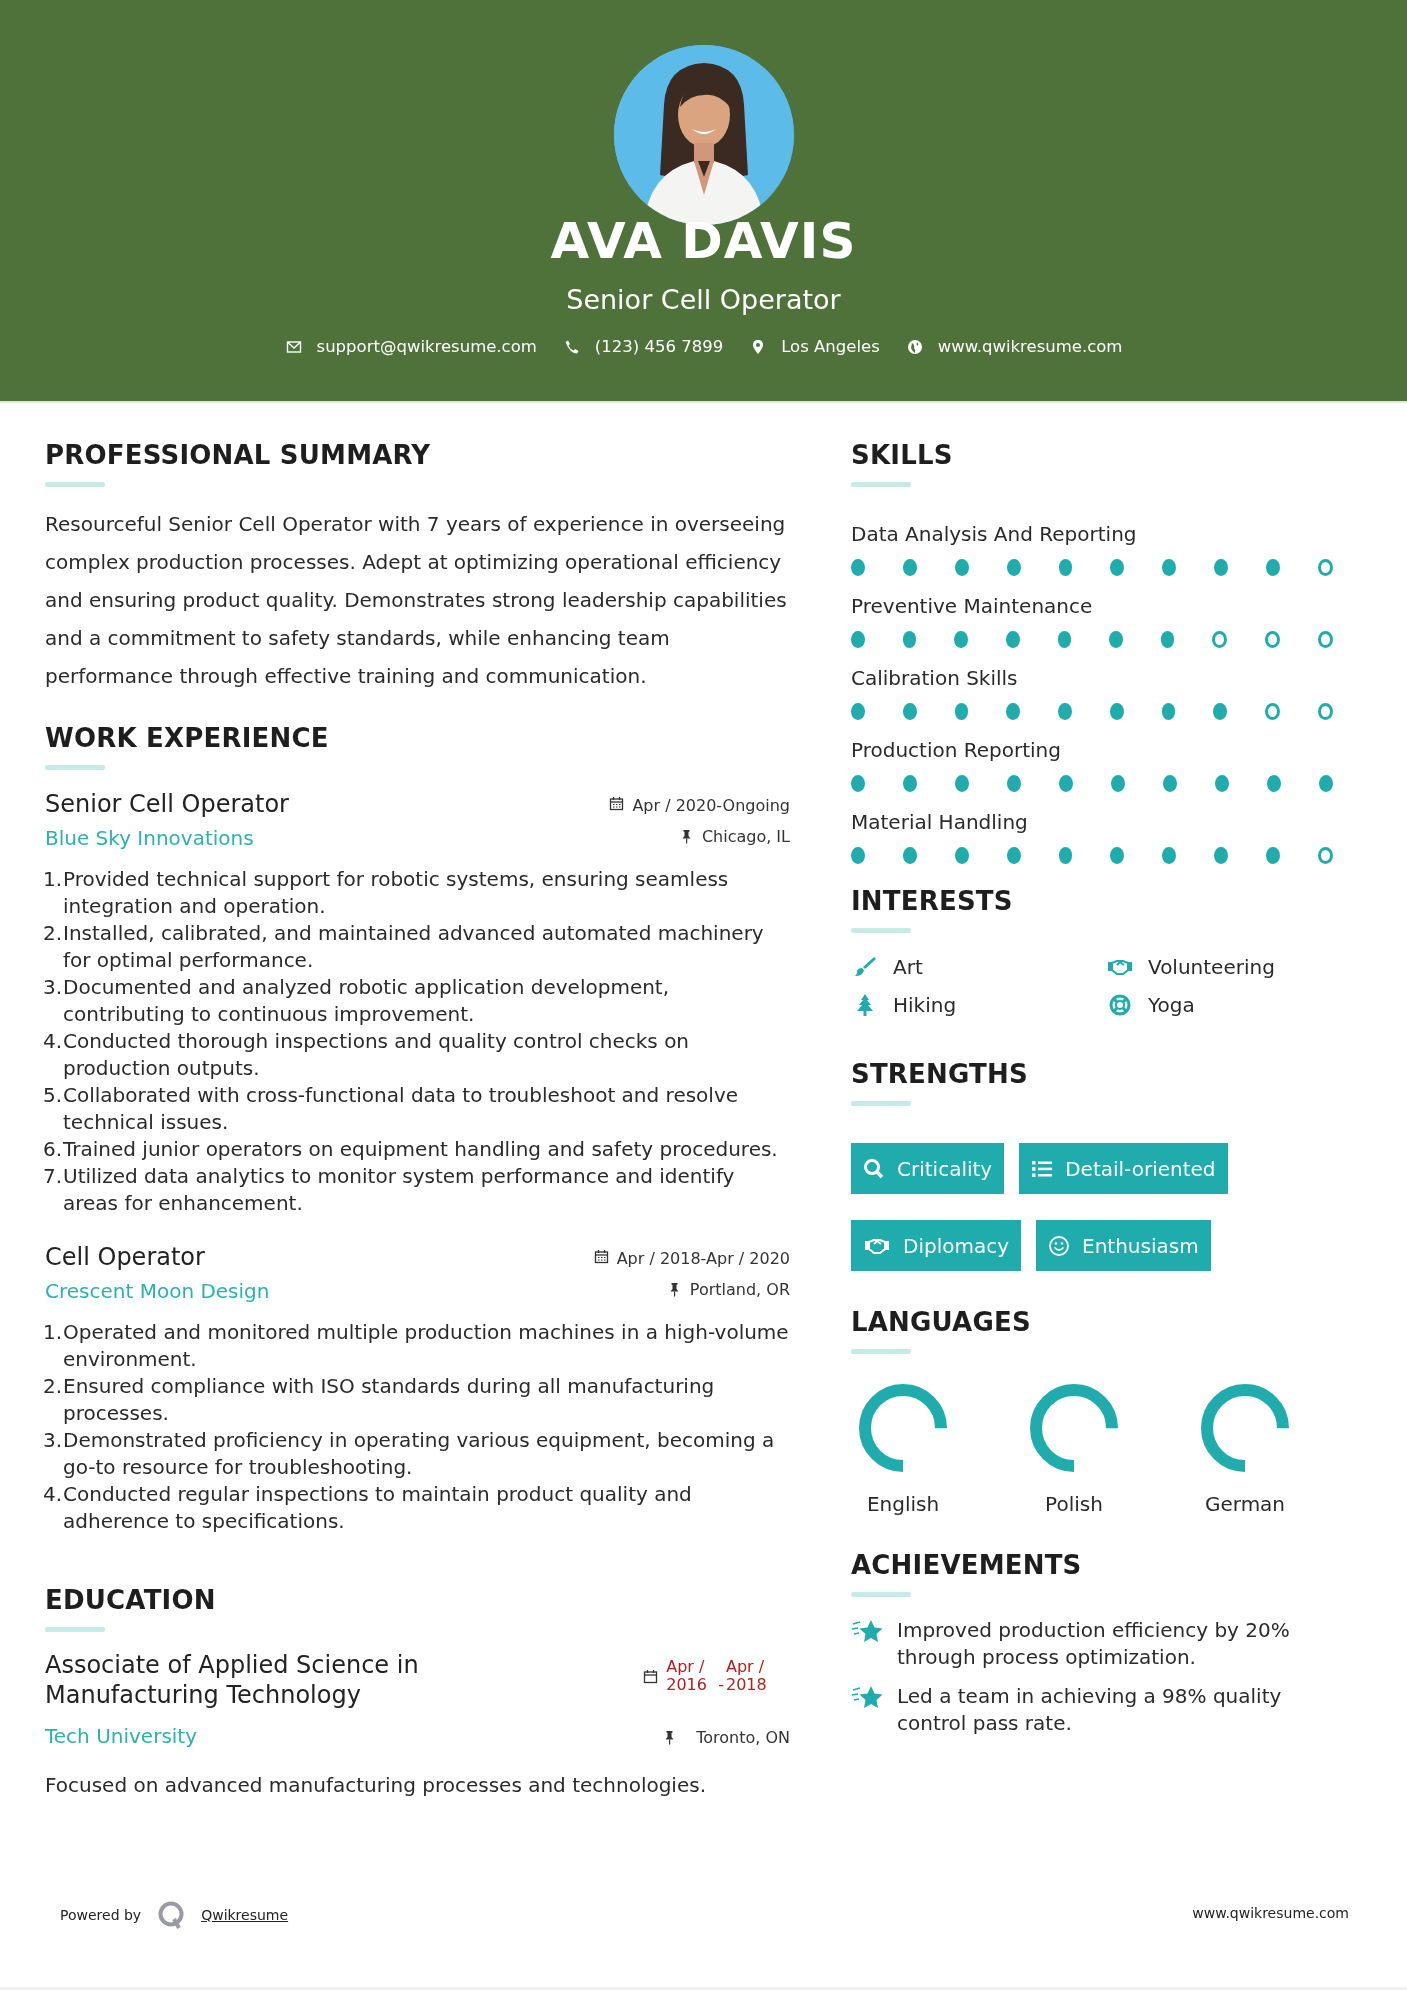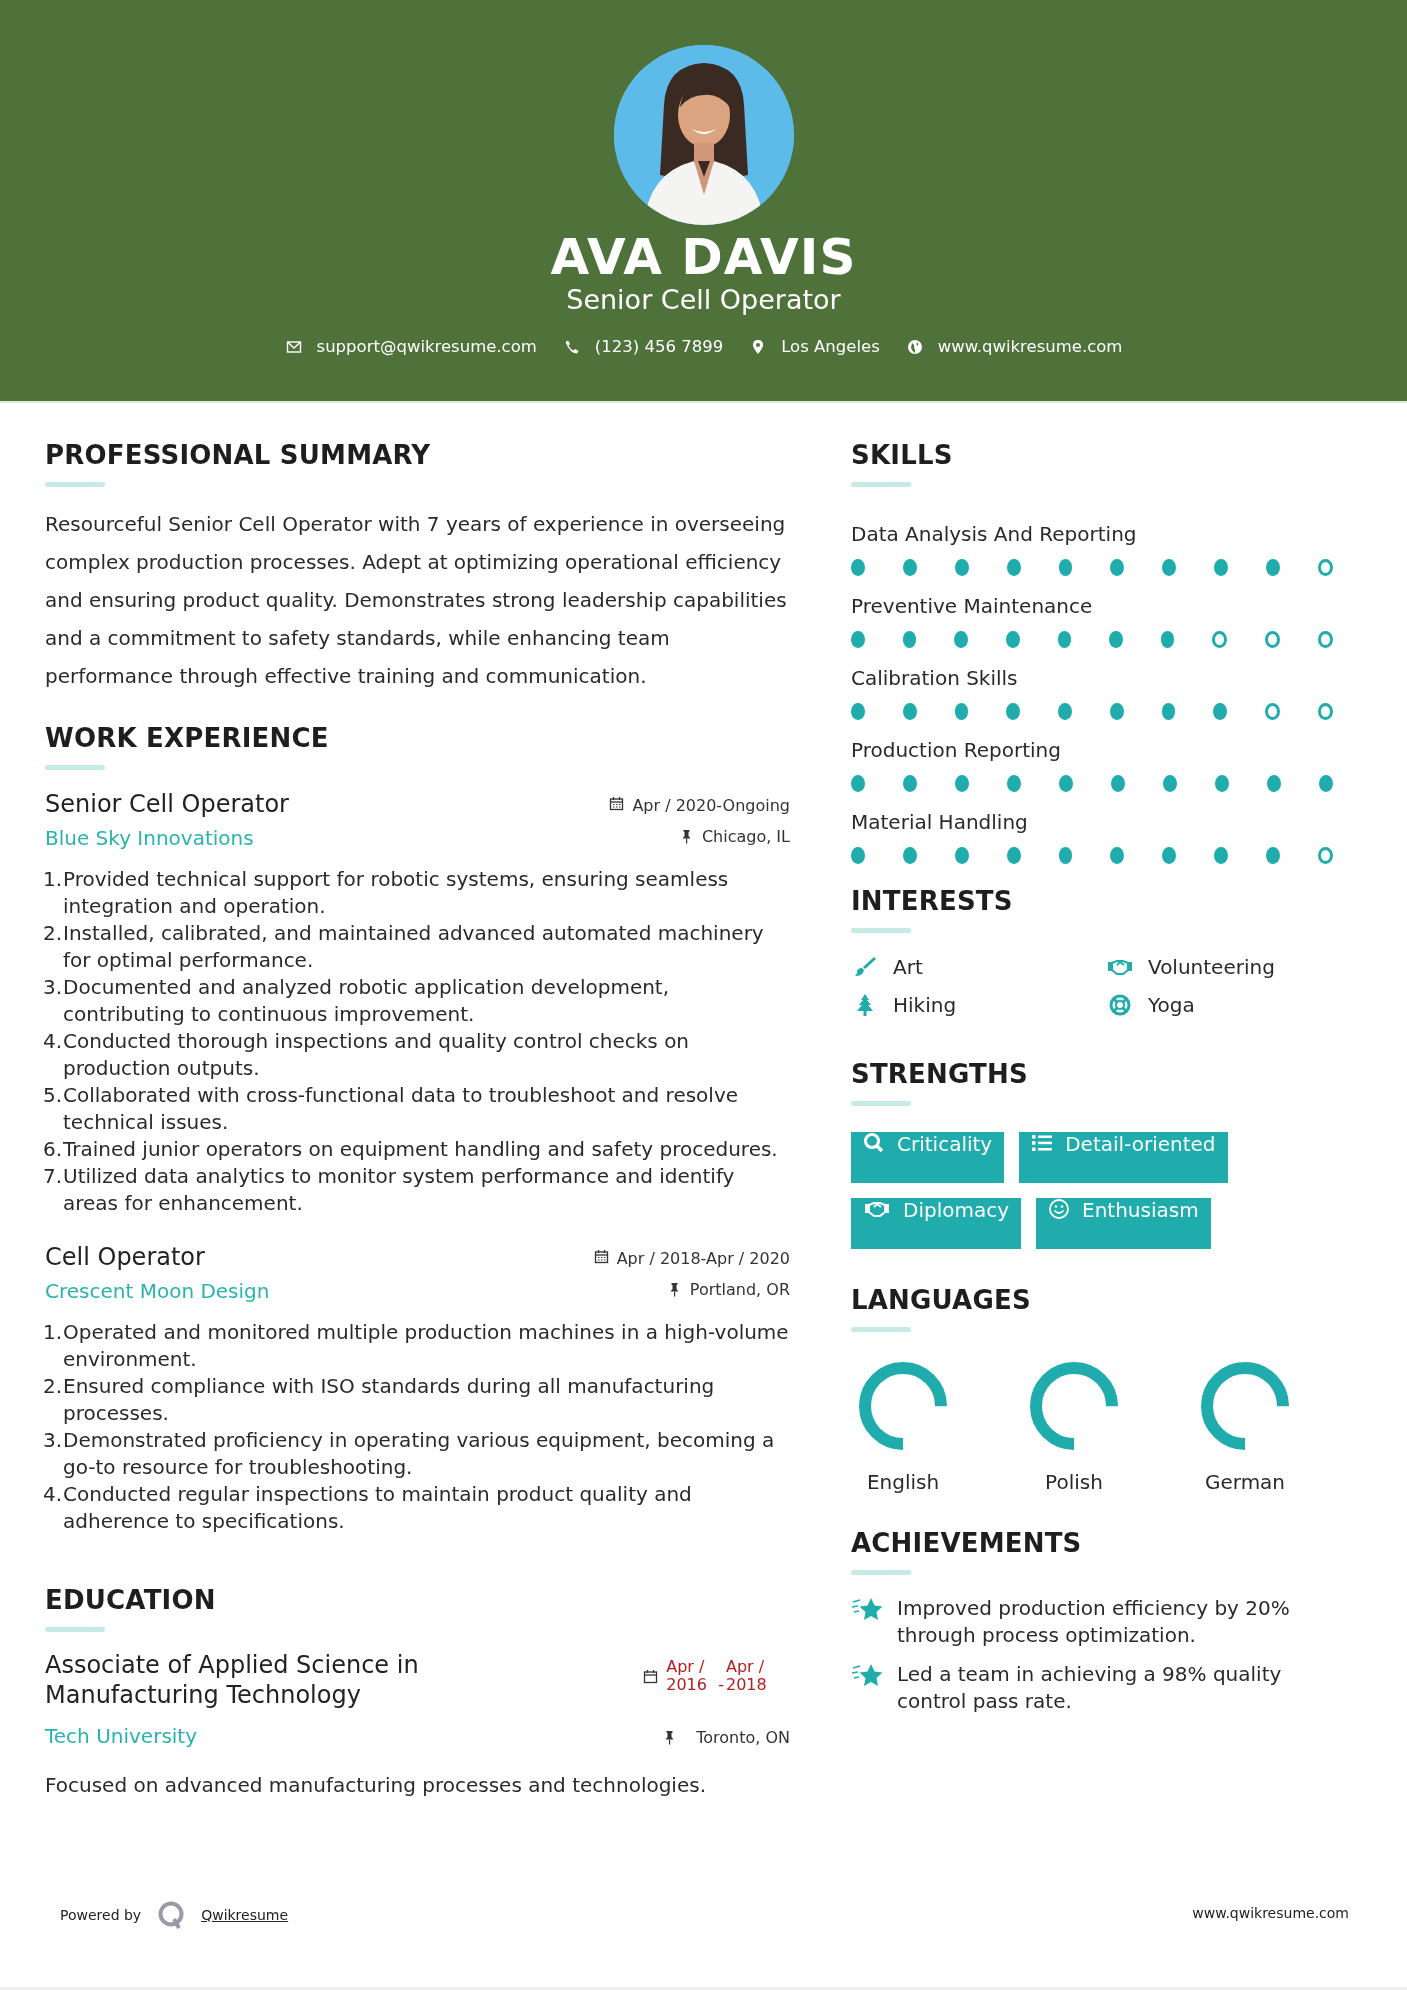--- a/index.html
+++ b/index.html
@@ -2,21 +2,21 @@
 <html><head>
 <meta charset="utf-8">
 <style>
   * { box-sizing: border-box; margin: 0; padding: 0; }
   html, body { width: 1407px; height: 1990px; background: #ffffff; overflow: hidden; }
   body { font-family: "Liberation Sans", "DejaVu Sans", sans-serif; color: #222; position: relative; }
 
   .header { position: absolute; left: 0; top: 0; width: 1407px; height: 403px; background: #4f723b; border-bottom: 2px solid #d8eed6; }
   .avatar { position: absolute; left: 614px; top: 45px; width: 180px; height: 180px; border-radius: 50%; overflow: hidden; background: linear-gradient(135deg, #8fd3f4 0%, #4fb3e6 60%, #3aa6dc 100%); }
   .avatar svg { width: 100%; height: 100%; display: block; }
-  .name { position: absolute; left: 0; width: 1407px; top: 228px; text-align: center; color: #fff; font-weight: 700; font-size: 50px; letter-spacing: 1px; font-family: "DejaVu Sans", sans-serif; }
+  .name { position: absolute; left: 0; width: 1407px; top: 212px; text-align: center; color: #fff; font-weight: 700; font-size: 50px; letter-spacing: 1px; font-family: "DejaVu Sans", sans-serif; }
   .title { position: absolute; left: 0; width: 1407px; top: 284px; text-align: center; color: #fff; font-size: 27px; font-family: "DejaVu Sans", sans-serif; }
   .contacts { position: absolute; left: 0; width: 1407px; top: 337px; display: flex; justify-content: center; align-items: center; gap: 0; color: #fff; font-size: 16.5px; font-family: "DejaVu Sans", sans-serif; }
   .contact { display: flex; align-items: center; margin: 0 13px; }
   .contact .ic { width: 18px; height: 18px; margin-right: 14px; display: inline-flex; align-items: center; justify-content: center; }
   .contact .ic svg { width: 16px; height: 16px; }
 
   .col-left { position: absolute; left: 45px; top: 440px; width: 745px; }
   .col-right { position: absolute; left: 851px; top: 440px; width: 520px; }
 
   .sec-h { font-family: "DejaVu Sans", sans-serif; font-size: 26px; font-weight: 600; color: #1e1e1e; letter-spacing: 0.2px; }
@@ -42,21 +42,21 @@
   .dots { display: flex; margin-top: 12px; height: 18px; align-items: center; }
   .dot { width: 17px; height: 17px; border-radius: 50%; margin-right: 38px; background: #20acac; }
   .dot.empty { background: #fff; border: 3px solid #20acac; }
 
   .interests { display: grid; grid-template-columns: 255px 255px; row-gap: 14px; margin-top: 22px; }
   .interest { display: flex; align-items: center; font-family: "DejaVu Sans", sans-serif; font-size: 20px; color: #2a2a2a; }
   .interest .ic { width: 28px; height: 24px; margin-right: 14px; display: inline-flex; align-items: center; justify-content: center; }
   .interest .ic svg { width: 24px; height: 22px; }
 
   .badges { margin-top: 26px; display: flex; flex-wrap: wrap; gap: 15px 15px; width: 420px; }
-  .badge { background: #20acac; color: #fff; height: 51px; display: flex; align-items: flex-start; padding: 0 12px; font-family: "DejaVu Sans", sans-serif; font-size: 20px; }
+  .badge { background: #20acac; color: #fff; height: 51px; display: flex; align-items: center; padding: 0 12px; font-family: "DejaVu Sans", sans-serif; font-size: 20px; margin-top: 11px; }
   .badge .ic { width: 22px; height: 22px; margin-right: 12px; display: inline-flex; }
   .badge .ic svg { width: 22px; height: 22px; }
 
   .langs { display: flex; margin-top: 28px; }
   .lang { width: 171px; display: flex; flex-direction: column; align-items: flex-start; }
   .lang svg { width: 92px; height: 92px; margin-left: 6px; }
   .lang-label { font-family: "DejaVu Sans", sans-serif; font-size: 20px; color: #2a2a2a; margin-top: 18px; width: 104px; text-align: center; }
 
   .ach { display: flex; margin-top: 20px; }
   .ach:first-of-type { margin-top: 20px; }

